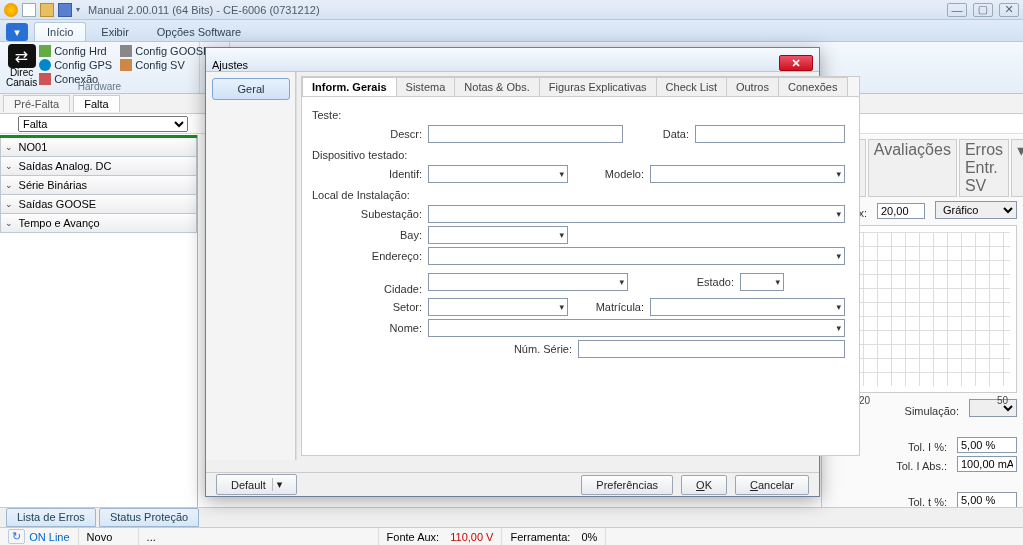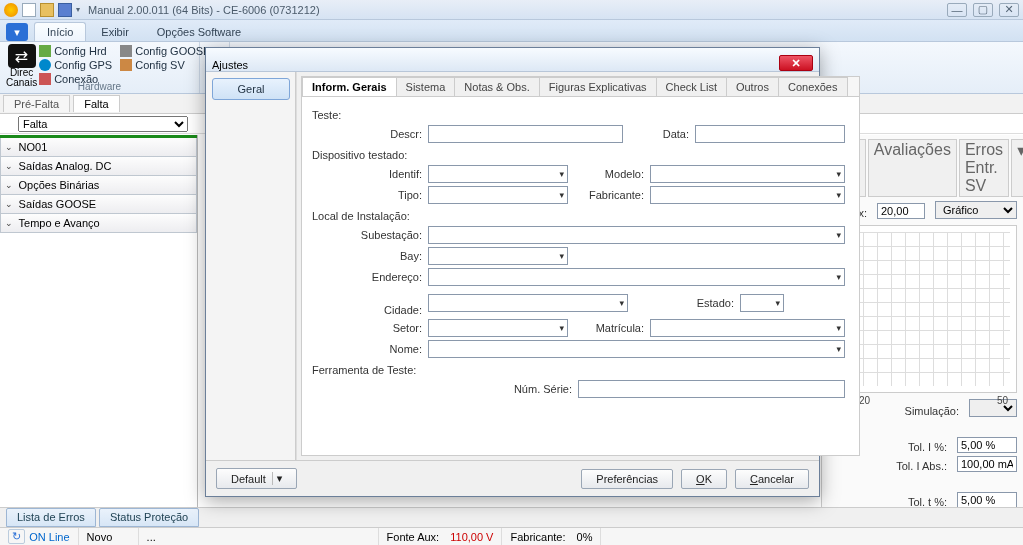--- a/index.html
+++ b/index.html
@@ -78,21 +78,21 @@
 .dlg-tabs{display:flex;background:#f6f6f6;border-bottom:1px solid #ccc;}
 .dlg-tabs .dtab{padding:3px 9px;border:1px solid #ccc;border-bottom:none;background:#f0f0f0;margin-right:-1px;color:#444;cursor:default;font-size:11px;}
 .dlg-tabs .dtab.active{background:#fff;font-weight:bold;color:#000;}
 .dlg-content{padding:6px 14px 6px 10px;}
 .section-lbl{color:#333;margin:6px 0 4px;}
 .frow{display:flex;align-items:center;margin:3px 0;gap:6px;}
 .frow label{text-align:right;color:#333;}
 .tin{border:1px solid #8a98ab;height:18px;padding:0 3px;background:#fff;}
 .cin{border:1px solid #8a98ab;height:18px;background:#fff;display:flex;align-items:center;justify-content:flex-end;padding-right:3px;}
 .cin::after{content:"▾";font-size:9px;color:#333;}
-.dlg-foot{position:absolute;bottom:0;left:0;right:0;height:36px;background:#f0f0f0;border-top:1px solid #ccc;display:flex;align-items:center;padding:0 10px;gap:8px;}
+.dlg-foot{position:absolute;bottom:0;left:0;right:0;height:24px;background:#f0f0f0;border-top:1px solid #ccc;display:flex;align-items:center;padding:0 10px;gap:8px;}
 .dbtn{padding:3px 14px;border:1px solid #9aa6b5;background:linear-gradient(#fdfdfd,#e7e9ed);border-radius:2px;cursor:default;color:#222;}
 .dbtn.split{display:flex;align-items:center;}
 .dbtn.split .sarrow{border-left:1px solid #bbb;margin-left:6px;padding-left:4px;}
 
 
 .ic-new{background:#fff;border:1px solid #9ab;}
 .ic-open{background:#e8c060;border:1px solid #b89030;}
 .ic-save{background:#5a7fd0;border:1px solid #3a5fa0;}
 </style>
 </head>
@@ -182,21 +182,21 @@
     <div class="accitem">
         <span class="chev">⌄</span>
         <span>NO01</span>
       </div>
     <div class="accitem">
         <span class="chev">⌄</span>
         <span>Saídas Analog. DC</span>
       </div>
     <div class="accitem">
         <span class="chev">⌄</span>
-        <span>Opções Binárias</span>
+        <span>Série Binárias</span>
       </div>
     <div class="accitem">
         <span class="chev">⌄</span>
         <span>Saídas GOOSE</span>
       </div>
     <div class="accitem">
         <span class="chev">⌄</span>
         <span>Tempo e Avanço</span>
       </div>
   </div>
@@ -254,21 +254,21 @@
       <span class="arrow">↻</span>
       <span style="color:#06c;">ON Line</span>
     </div>
   <div class="cell" style="width:60px;">
       <span>Novo</span>
     </div>
   <div class="cell" style="width:240px;">
       <span>...</span>
     </div>
   <div class="cell"><span>Fonte Aux:</span>&nbsp;<span class="red">110,00 V</span></div>
-  <div class="cell"><span>Fabricante:</span>&nbsp;<span>0%</span></div>
+  <div class="cell"><span>Ferramenta:</span>&nbsp;<span>0%</span></div>
 </div>
 
 <div class="dialog">
   <div class="dlg-title">
     <span>Ajustes</span>
     <span class="closebtn">✕</span>
   </div>
   <div class="dlg-body">
     <div class="dlg-left">
       <span class="navbtn">Geral</span>
@@ -293,26 +293,20 @@
           <input class="tin" style="flex: 1 1 0%;">
         </div>
 
         <div class="section-lbl">Dispositivo testado:</div>
         <div class="frow">
           <label style="width:110px;">Identif:</label>
           <div class="cin" style="width:140px;"></div>
           <label style="width:70px;text-align:right;">Modelo:</label>
           <div class="cin" style="flex:1;"></div>
         </div>
-        <div class="frow">
-          <label style="width:110px;">Tipo:</label>
-          <div class="cin" style="width:140px;"></div>
-          <label style="width:70px;text-align:right;">Fabricante:</label>
-          <div class="cin" style="flex:1;"></div>
-        </div>
 
         <div class="section-lbl">Local de Instalação:</div>
         <div class="frow">
             <label style="width:110px;">Subestação:</label>
             <div class="cin" style="flex:1;"></div>
           </div>
         <div class="frow">
             <label style="width:110px;">Bay:</label>
             <div class="cin" style="width:140px;"></div>
           </div>
@@ -331,21 +325,20 @@
           <label style="width:110px;">Setor:</label>
           <div class="cin" style="width:140px;"></div>
           <label style="width:70px;text-align:right;">Matrícula:</label>
           <div class="cin" style="flex:1;"></div>
         </div>
         <div class="frow">
             <label style="width:110px;">Nome:</label>
             <div class="cin" style="flex:1;"></div>
           </div>
 
-        <div class="section-lbl">Ferramenta de Teste:</div>
         <div class="frow">
           <label style="width:260px;text-align:right;">Núm. Série:</label>
           <input class="tin" style="flex: 1 1 0%;">
         </div>
       </div>
     </div>
   </div>
   <div class="dlg-foot">
     <span class="dbtn split">
         <span>Default</span>

